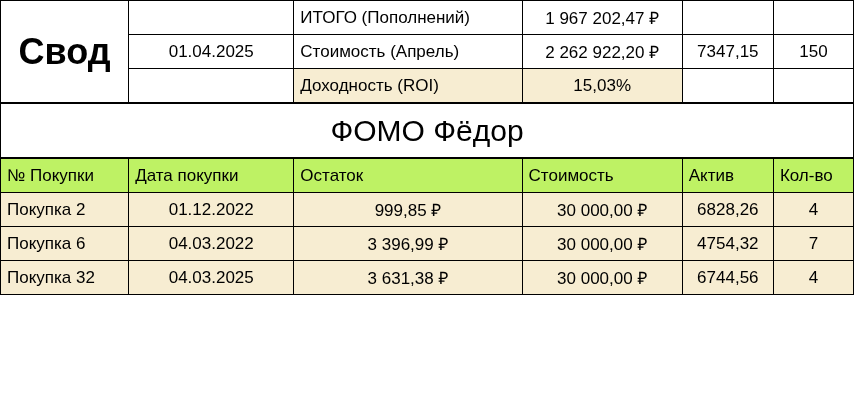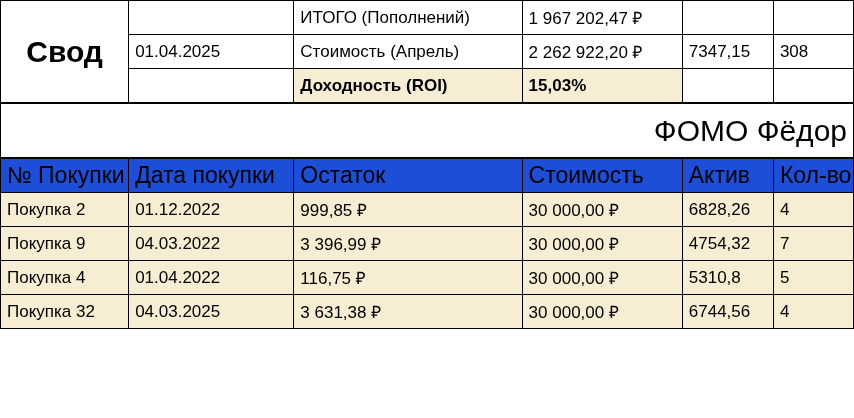--- a/index.html
+++ b/index.html
@@ -32,39 +32,39 @@
     box-sizing: border-box;
     white-space: nowrap;
     overflow: hidden;
   }
   .cream {
     background: #f7edd2;
   }
   .white {
     background: #ffffff;
   }
-  .right { text-align: left; }
+  .right { text-align: center; }
   .left { text-align: left; }
-  .bold { font-weight: bold; }
+  .bold { font-weight: normal; }
   .svod {
-    font-size: 30px;
+    font-size: 36px;
     font-weight: bold;
     text-align: center;
     vertical-align: middle;
   }
   .title-row td {
     font-size: 30px;
-    text-align: right;
+    text-align: center;
     height: 54px;
     vertical-align: middle;
     background: #ffffff;
   }
   .hdr td {
-    background: #1d4ed8;
-    font-size: 23px;
+    background: #bef264;
+    font-size: 17px;
   }
 </style>
 </head>
 <body>
 
 <div class="sheet">
   <table>
     <colgroup>
       <col style="width:128px">
       <col style="width:165px">
@@ -80,21 +80,21 @@
       <td class="white left">ИТОГО (Пополнений)</td>
       <td class="white right">1 967 202,47 ₽</td>
       <td class="white"></td>
       <td class="white"></td>
     </tr>
     <tr>
       <td class="white right">01.04.2025</td>
       <td class="white left">Стоимость (Апрель)</td>
       <td class="white right">2 262 922,20 ₽</td>
       <td class="white right">7347,15</td>
-      <td class="white right">308</td>
+      <td class="white right">150</td>
     </tr>
     <tr>
       <td class="white"></td>
       <td class="cream left bold">Доходность (ROI)</td>
       <td class="cream right bold">15,03%</td>
       <td class="white"></td>
       <td class="white"></td>
     </tr>
   </tbody>
     </table>
@@ -127,34 +127,26 @@
     </tr>
     <tr>
       <td class="cream left">Покупка 2</td>
       <td class="cream right">01.12.2022</td>
       <td class="cream right">999,85 ₽</td>
       <td class="cream right">30 000,00 ₽</td>
       <td class="cream right">6828,26</td>
       <td class="cream right">4</td>
     </tr>
     <tr>
-      <td class="cream left">Покупка 9</td>
+      <td class="cream left">Покупка 6</td>
       <td class="cream right">04.03.2022</td>
       <td class="cream right">3 396,99 ₽</td>
       <td class="cream right">30 000,00 ₽</td>
       <td class="cream right">4754,32</td>
       <td class="cream right">7</td>
-    </tr>
-    <tr>
-      <td class="cream left">Покупка 4</td>
-      <td class="cream right">01.04.2022</td>
-      <td class="cream right">116,75 ₽</td>
-      <td class="cream right">30 000,00 ₽</td>
-      <td class="cream right">5310,8</td>
-      <td class="cream right">5</td>
     </tr>
     <tr>
       <td class="cream left">Покупка 32</td>
       <td class="cream right">04.03.2025</td>
       <td class="cream right">3 631,38 ₽</td>
       <td class="cream right">30 000,00 ₽</td>
       <td class="cream right">6744,56</td>
       <td class="cream right">4</td>
     </tr>
   </tbody>

